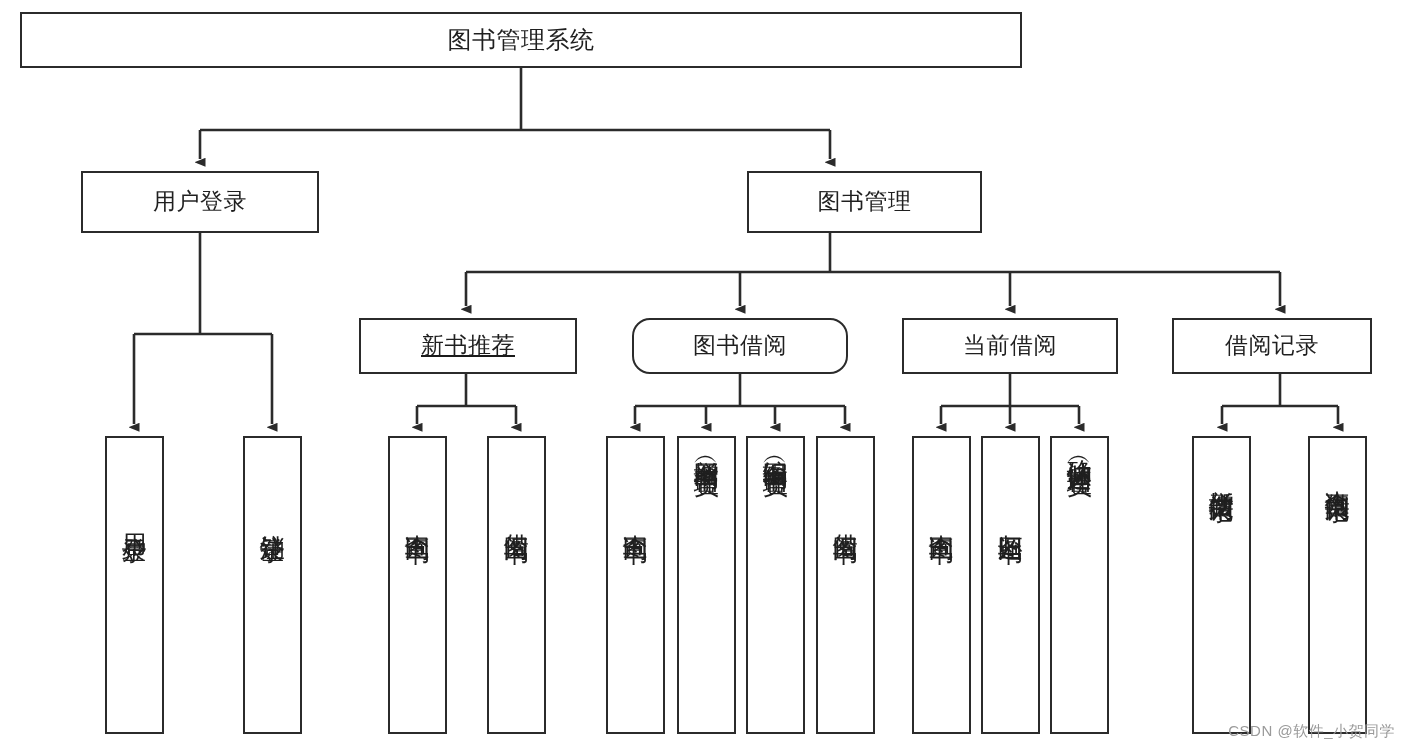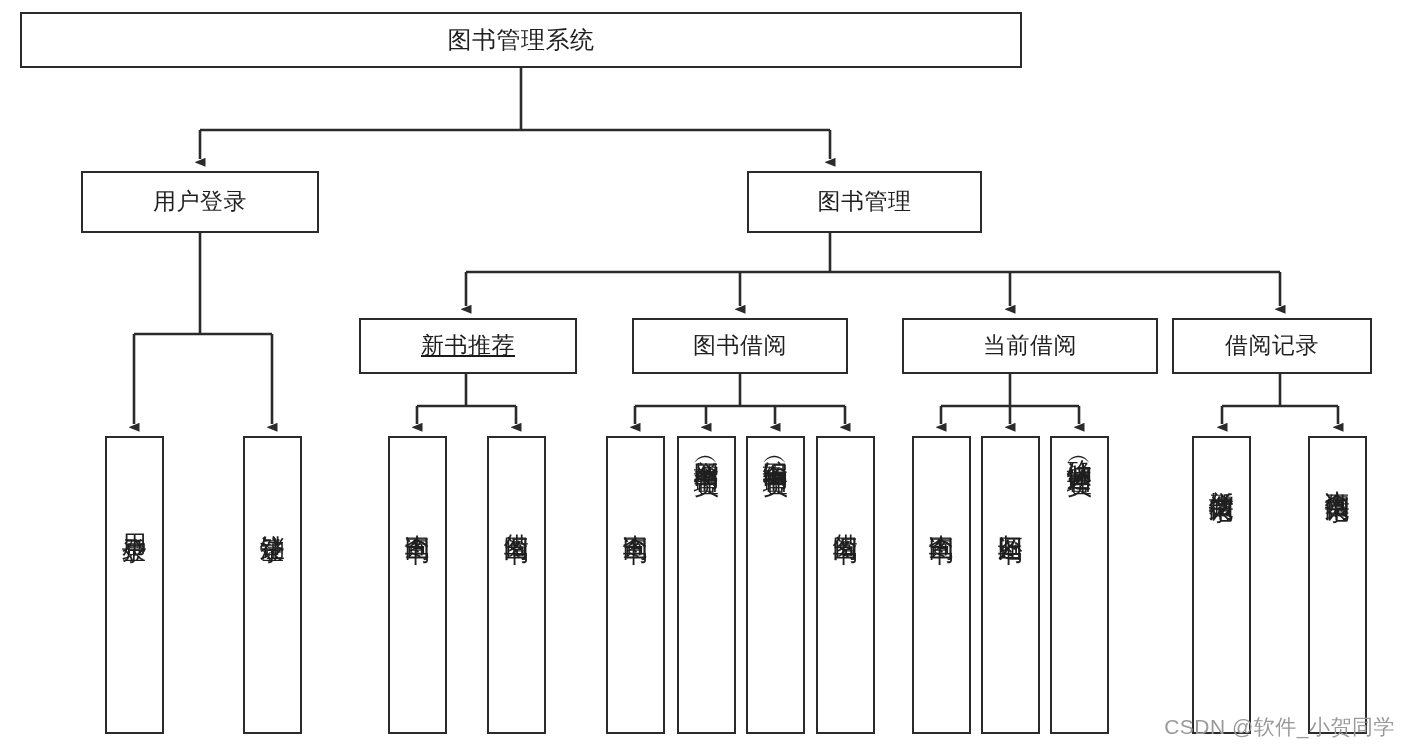--- a/index.html
+++ b/index.html
@@ -60,21 +60,21 @@
     padding-top: 4px;
   }
   .node.vert.tall-text .label {
     padding-top: 0px;
   }
   #root-node .label { font-size: 24px; }
   #watermark {
     position: absolute;
     right: 10px;
     bottom: 6px;
-    font-size: 21px;
+    font-size: 15px;
     color: #9a9a9a;
     white-space: nowrap;
     letter-spacing: 0.5px;
   }
 </style>
 </head>
 <body>
 
 <div id="canvas">
 
@@ -137,25 +137,25 @@
   </div>
 
   <div class="node horiz" style="left:747px; top:171px; width:235px; height:62px;">
     <span class="label">图书管理</span>
   </div>
 
   <div class="node horiz" style="left:359px; top:318px; width:218px; height:56px;text-decoration:underline;">
     <span class="label">新书推荐</span>
   </div>
 
-  <div class="node horiz" style="left:632px; top:318px; width:216px; height:56px;">
+  <div class="node horiz" style="left:632px; top:318px; width:216px; height:56px;border-radius:18px;">
     <span class="label">图书借阅</span>
   </div>
 
-  <div class="node horiz" style="left:902px; top:318px; width:256px; height:56px;">
+  <div class="node horiz" style="left:902px; top:318px; width:216px; height:56px;">
     <span class="label">当前借阅</span>
   </div>
 
   <div class="node horiz" style="left:1172px; top:318px; width:200px; height:56px;">
     <span class="label">借阅记录</span>
   </div>
 
   <div class="node vert" style="left:105px; top:436px; width:59px; height:298px; padding-top:72px;">
     <span class="label">用户登录</span>
   </div>

